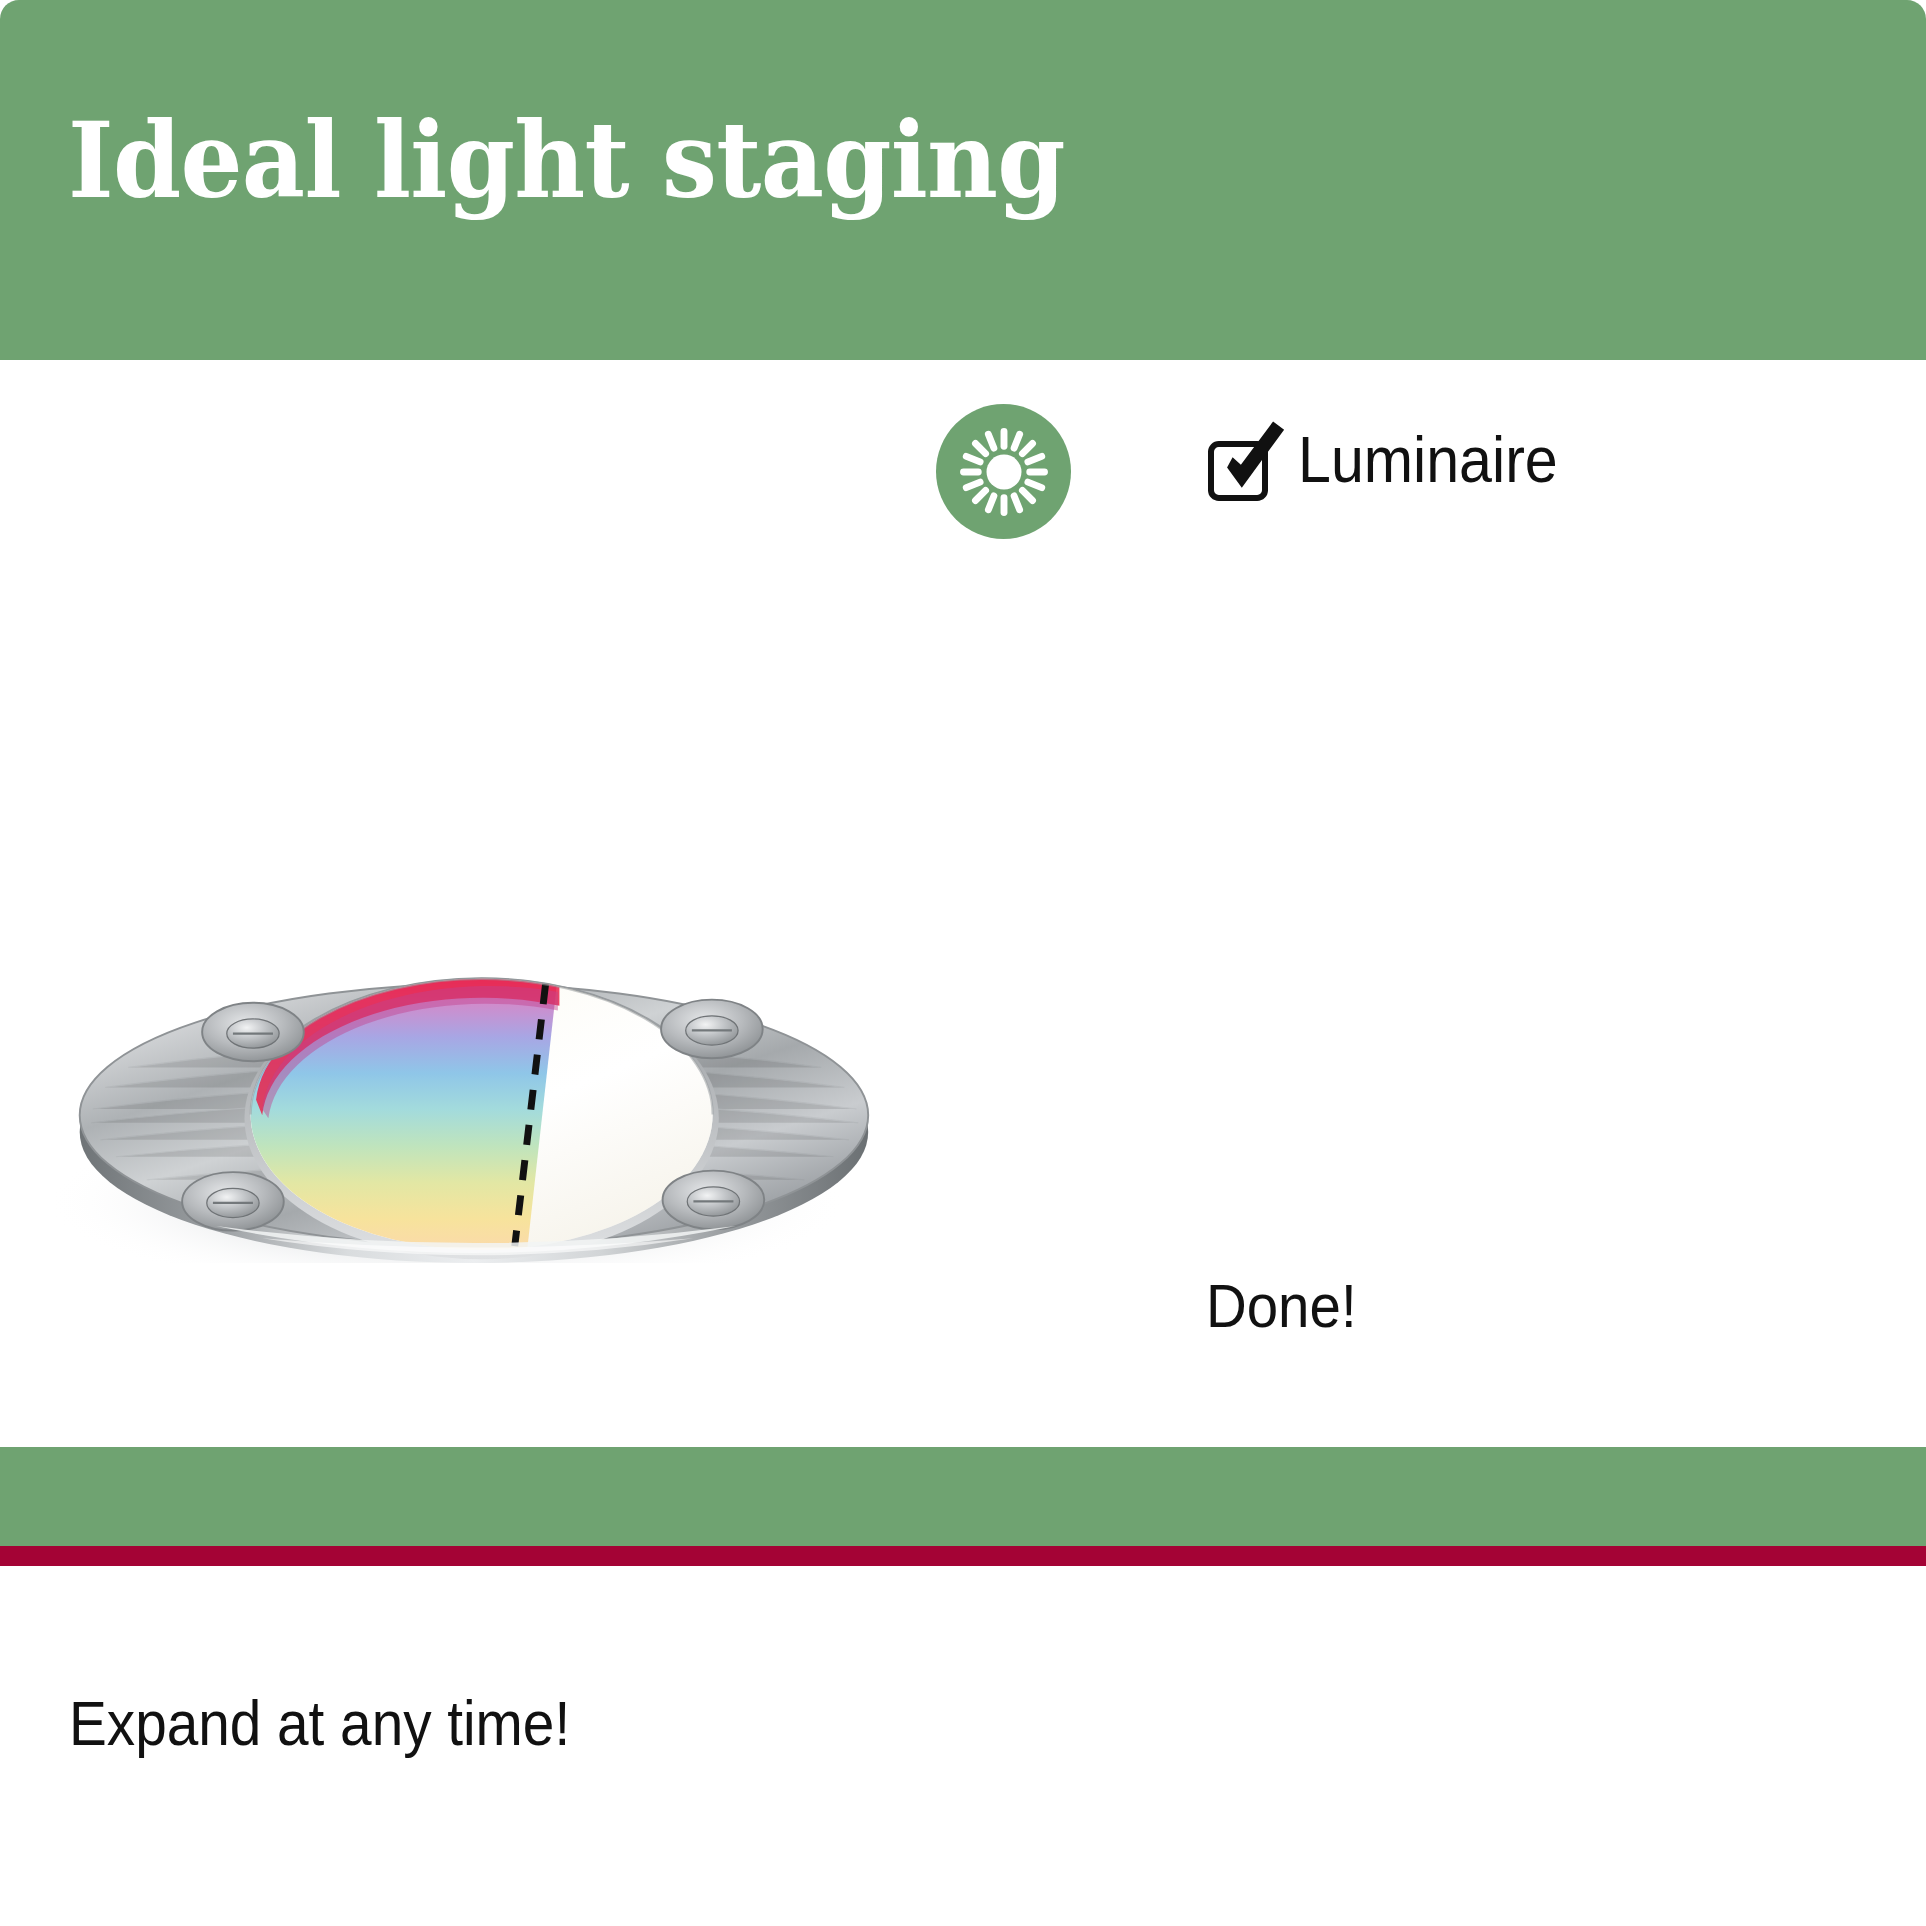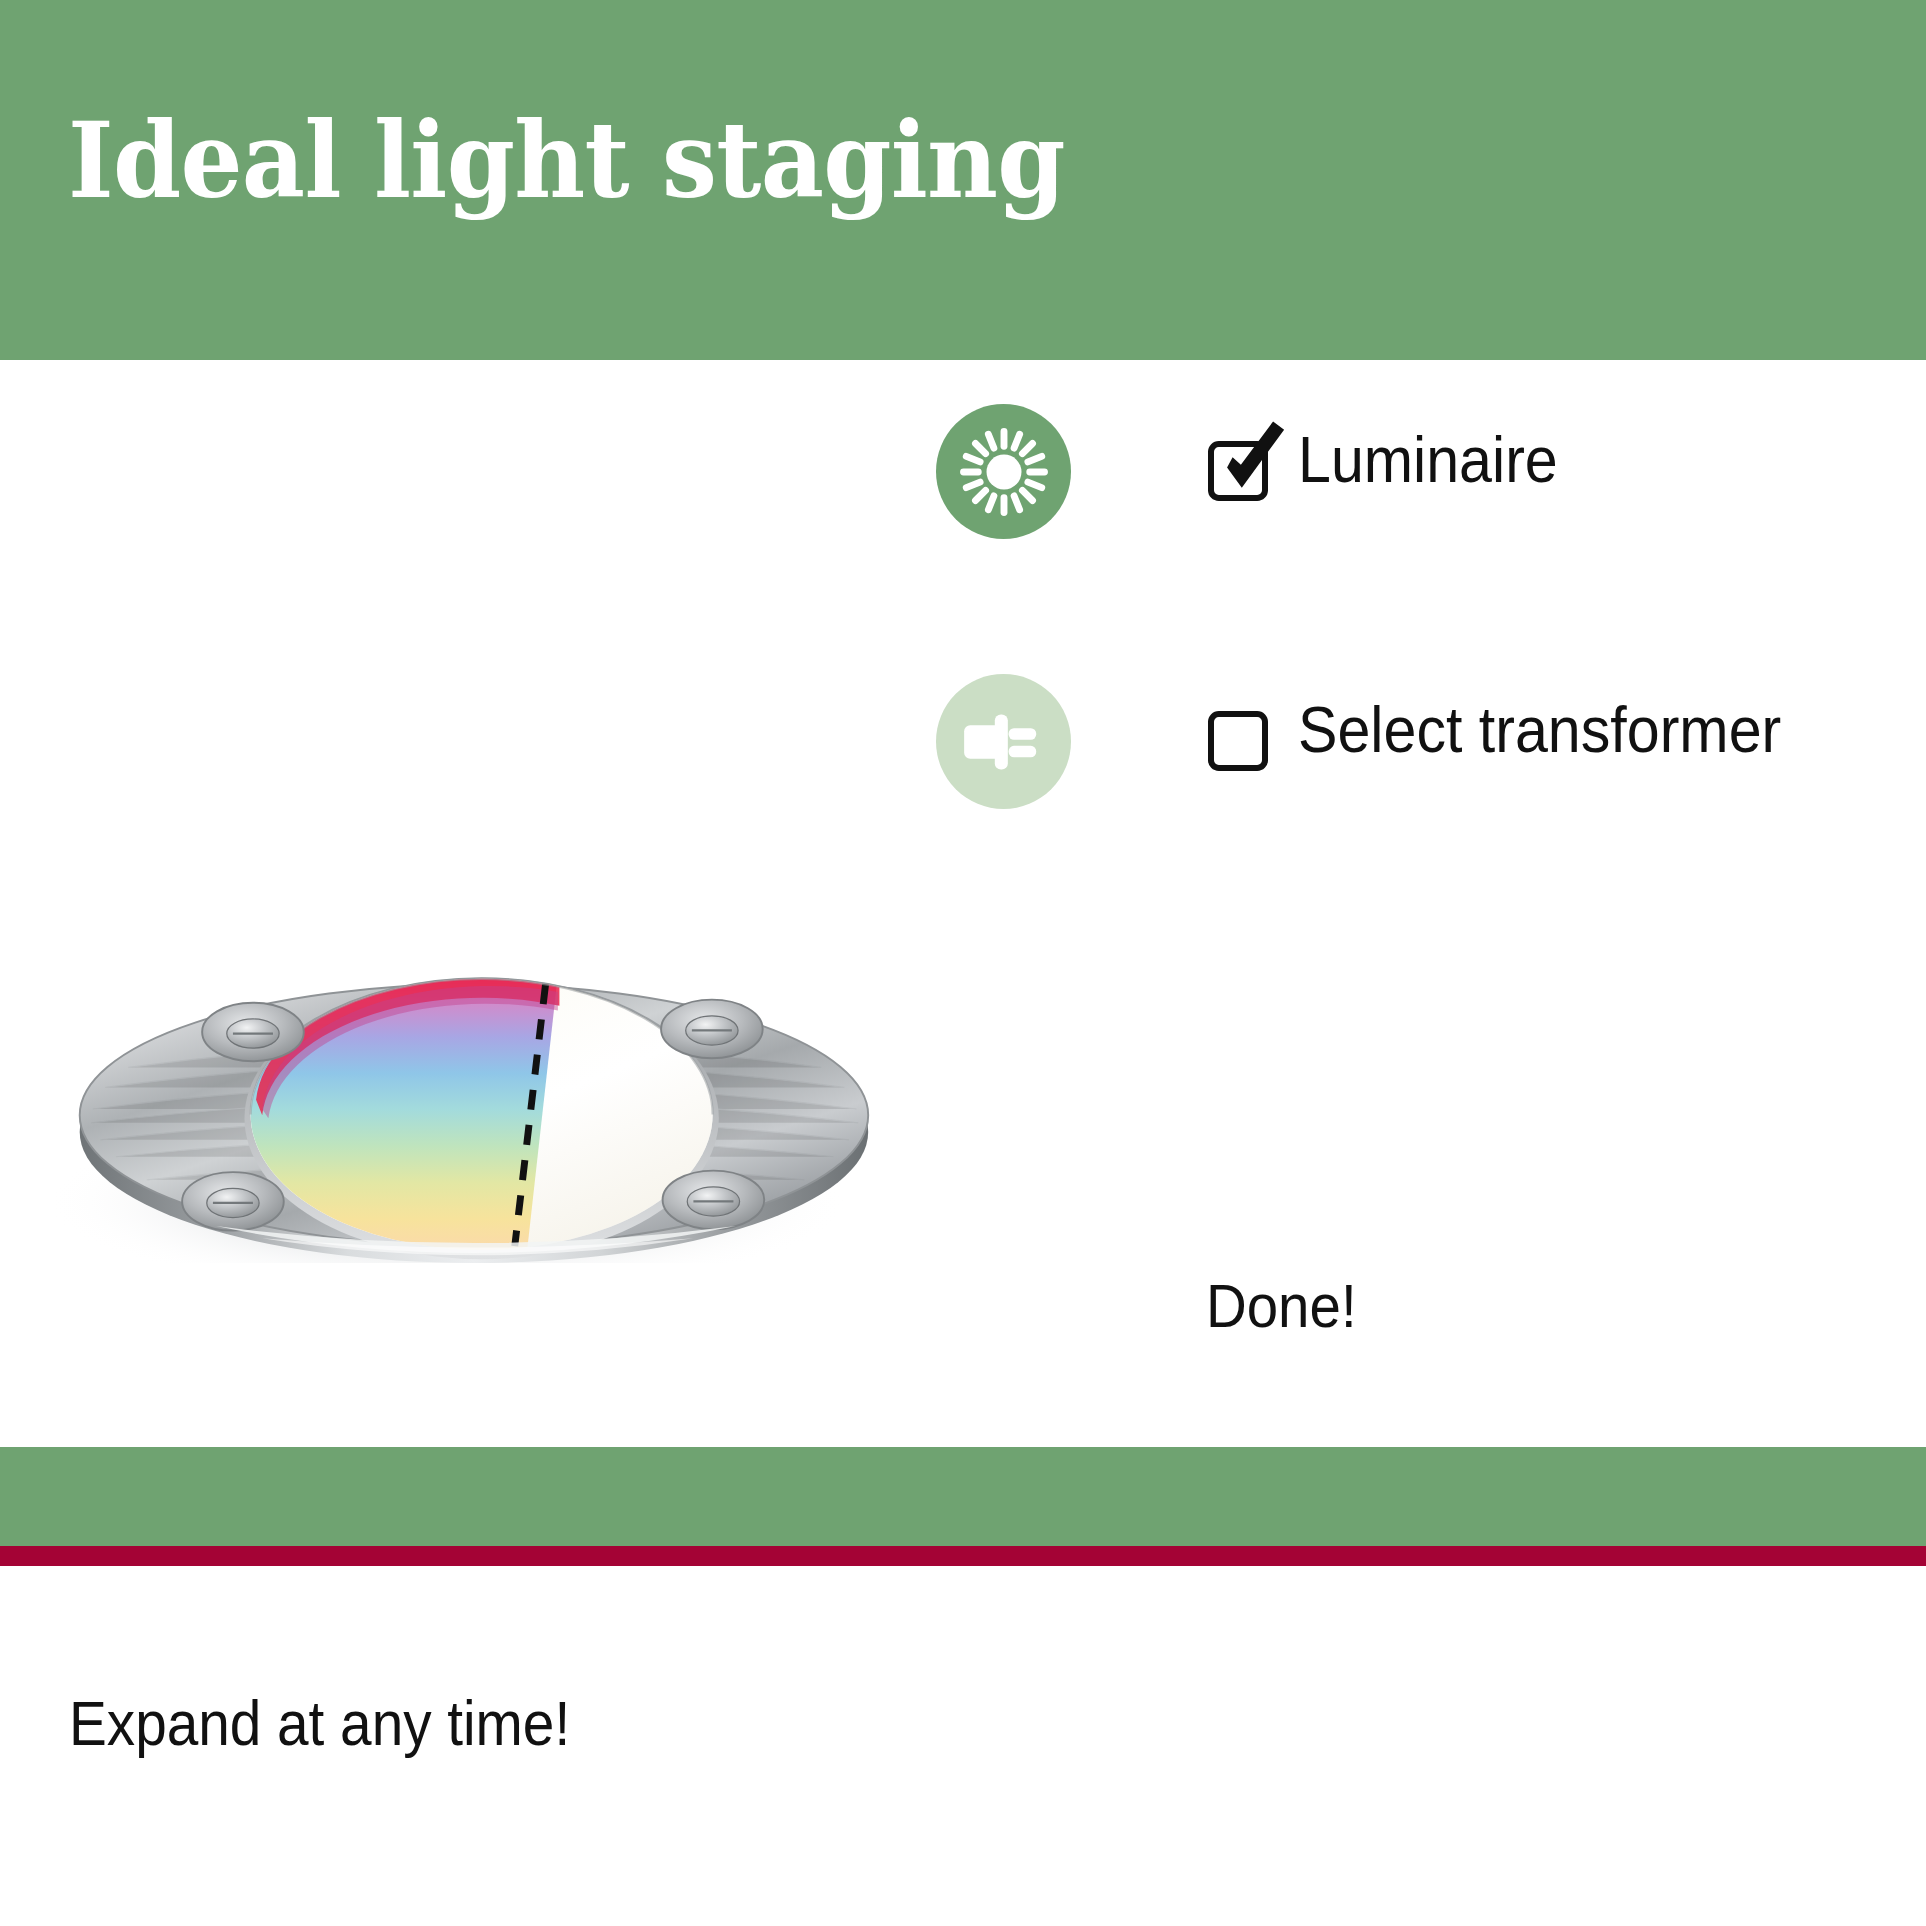--- a/index.html
+++ b/index.html
@@ -1,19 +1,19 @@
 <!DOCTYPE html>
 <html style="font-size:12.3px"><head>
 <meta charset="utf-8">
 <style>
   * { margin:0; padding:0; box-sizing:border-box; }
   html,body { width:1926px; height:1926px; background:#ffffff; }
   body { font-family:"Liberation Sans", sans-serif; -webkit-font-smoothing:antialiased; }
 
-  #stage { position:relative; width:1926px; height:1926px; background:#fff; overflow:hidden; }
+  #stage { position:relative; width:1926px; height:1926px; background:#fff; overflow:hidden;border-radius:19px; }
 
   
   .header-band{
     position:absolute; left:0; top:0; width:1926px; height:360px;
     background:#6FA371;
   }
   .header-title{
     position:absolute; left:68px; top:108px;
     font-family:"DejaVu Serif", serif;
     font-weight:700; font-size:105px; line-height:1;
@@ -282,39 +282,20 @@
         <div class="cb-tick">
           <svg viewBox="0 0 100 100" xmlns="http://www.w3.org/2000/svg">
             <path d="M 24 57 L 40 79 L 86 16 L 74 7 L 39 54 L 30 46 Z" fill="#111111"></path>
           </svg>
         </div>
       </div>
       <div class="check-label">Luminaire</div>
     </div>
 
 
-    <div class="check-row">
-      <div class="icon-circle inactive">
-        <span>
-          <svg viewBox="0 0 120 100" xmlns="http://www.w3.org/2000/svg">
-
-            <rect x="8" y="28" width="48" height="44" rx="8" fill="#ffffff"></rect>
-
-            <rect x="48" y="14" width="17" height="72" rx="8" fill="#ffffff"></rect>
-
-            <rect x="66" y="32" width="36" height="15" rx="7" fill="#ffffff"></rect>
-            <rect x="66" y="55" width="36" height="15" rx="7" fill="#ffffff"></rect>
-          </svg>
-        </span>
-      </div>
-      <div class="cb-wrap">
-        <div class="cb-box"></div>
-      </div>
-      <div class="check-label">Select transformer</div>
-    </div>
   </div>
 
   <div class="done-text">Done!</div>
 
   <div class="footer-band-green"></div>
   <div class="footer-band-red"></div>
   <div class="footer-note">Expand at any time!</div>
 
 </div>
 

